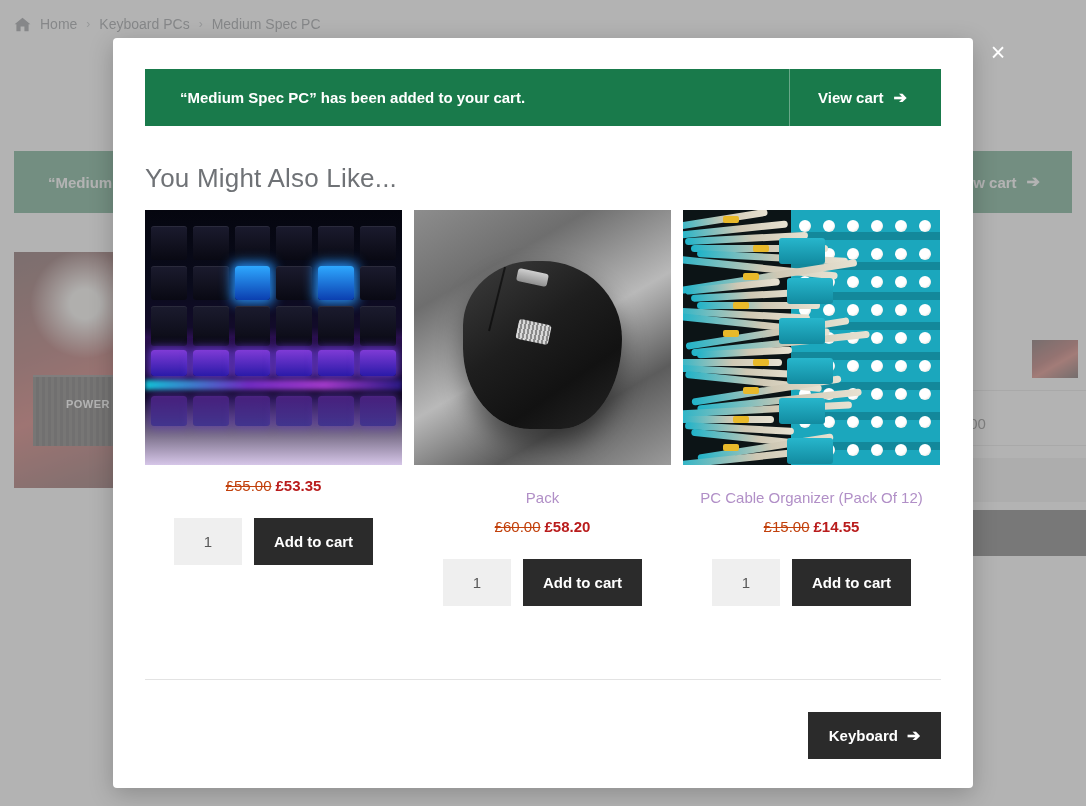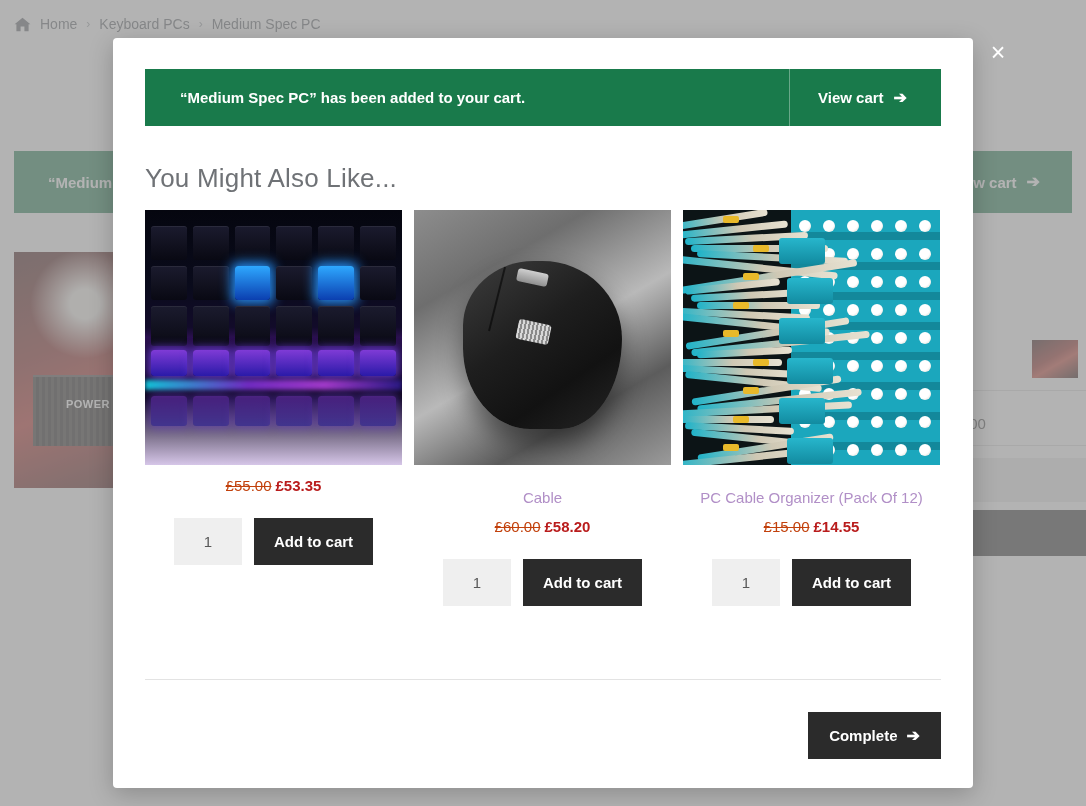--- a/index.html
+++ b/index.html
@@ -403,21 +403,21 @@
 
     <div class="product">
       <div class="p-img">
         <div class="art-mouse">
           <div class="body"></div>
           <div class="btn-split"></div>
           <div class="scroll-top"></div>
           <div class="wheel"></div>
         </div>
       </div>
-      <div class="p-title">Cable</div>
+      <div class="p-title">Pack</div>
       <div class="p-price">
         <del>£60.00</del><ins>£58.20</ins>
       </div>
       <div class="p-form">
         <input class="qty" type="text" value="1" style="">
         <button class="add-btn">Add to cart</button>
       </div>
     </div>
 
     <div class="product">
@@ -533,16 +533,16 @@
         <input class="qty" type="text" value="1" style="">
         <button class="add-btn">Add to cart</button>
       </div>
     </div>
 
   </div>
 
   <div class="divider"></div>
 
   <button class="checkout-btn">
-    <span>Complete</span>
+    <span>Keyboard</span>
     <span class="arrow">➔</span>
   </button>
 </div>
 
 </body></html>

